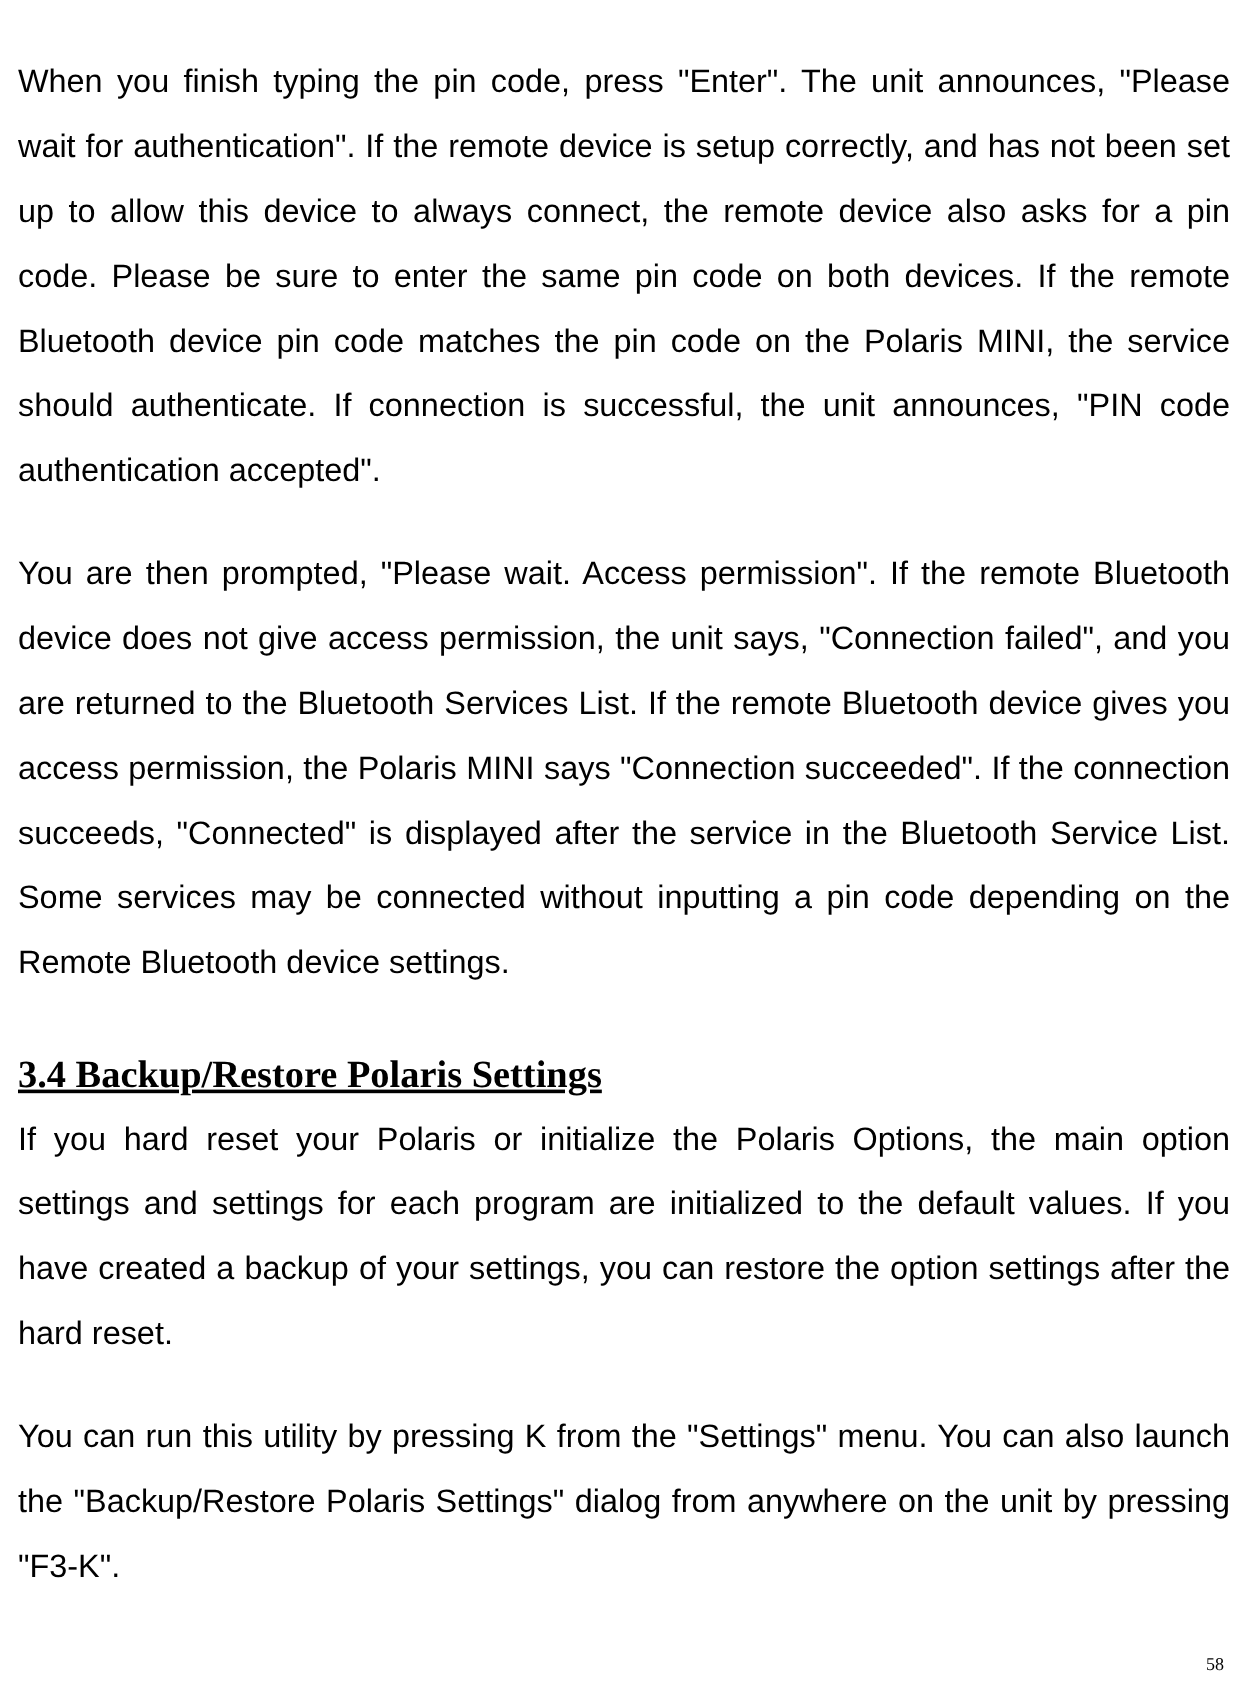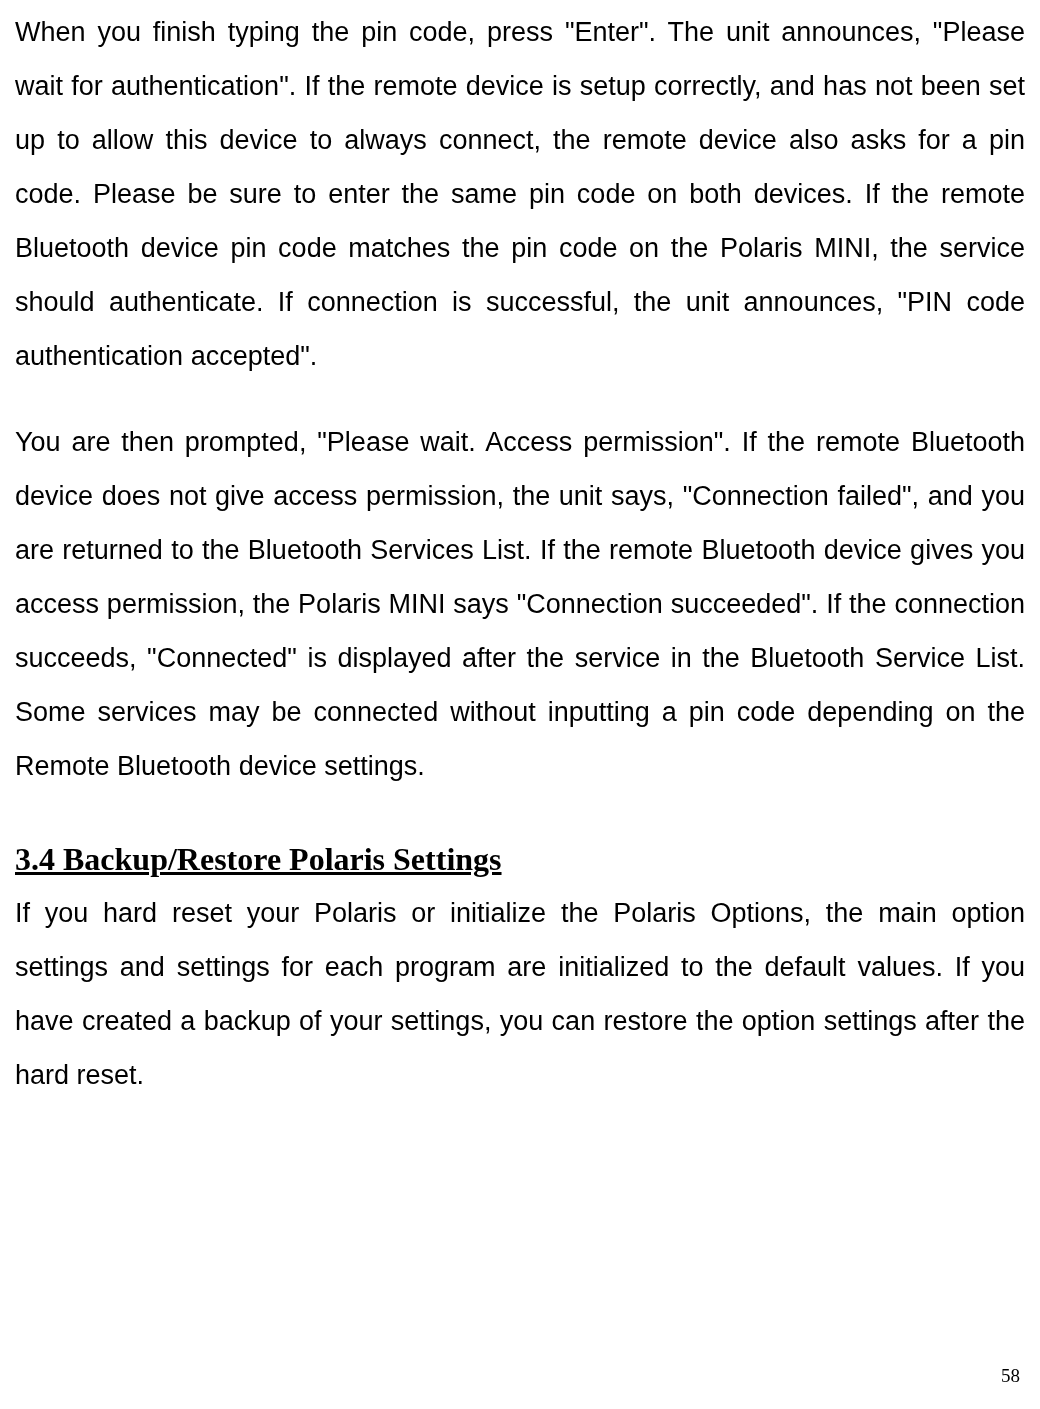--- a/index.html
+++ b/index.html
@@ -11,46 +11,48 @@
       width: 1040px;
       height: 1409px;
       background: #ffffff;
       font-family: Arial, Helvetica, sans-serif;
       color: #000000;
       padding: 0 15px;
       position: relative;
     }
     .content {
       padding-top: 5px;
+      margin-top: 36px;
     }
     .paragraph {
       font-size: 27px;
       line-height: 2.0;
       text-align: justify;
       margin-bottom: 32px;
     }
     .section-heading {
       font-size: 32px;
       font-weight: bold;
       text-decoration: underline;
       margin-top: 48px;
       margin-bottom: 8px;
       font-family: Liberation Serif, serif;
     }
     .page-number {
       position: absolute;
-      bottom: 22px;
+      bottom: 12px;
       right: 20px;
-      font-size: 19px;
+      font-size: 15px;
       font-family: "Times New Roman", Times, serif;
     }
   </style>
 </head>
 <body>
 
 <div class="content">
   <p class="paragraph">When you finish typing the pin code, press "Enter". The unit announces, "Please wait for authentication". If the remote device is setup correctly, and has not been set up to allow this device to always connect, the remote device also asks for a pin code. Please be sure to enter the same pin code on both devices. If the remote Bluetooth device pin code matches the pin code on the Polaris MINI, the service should authenticate. If connection is successful, the unit announces, "PIN code authentication accepted".</p>
   <p class="paragraph">You are then prompted, "Please wait. Access permission". If the remote Bluetooth device does not give access permission, the unit says, "Connection failed", and you are returned to the Bluetooth Services List. If the remote Bluetooth device gives you access permission, the Polaris MINI says "Connection succeeded". If the connection succeeds, "Connected" is displayed after the service in the Bluetooth Service List. Some services may be connected without inputting a pin code depending on the Remote Bluetooth device settings.</p>
   <h2 class="section-heading">3.4 Backup/Restore Polaris Settings</h2>
   <p class="paragraph">If you hard reset your Polaris or initialize the Polaris Options, the main option settings and settings for each program are initialized to the default values. If you have created a backup of your settings, you can restore the option settings after the hard reset.</p>
+  <p class="paragraph">You can run this utility by pressing K from the "Settings" menu. You can also launch the "Backup/Restore Polaris Settings" dialog from anywhere on the unit by pressing "F3-K".</p>
 </div>
 
 <div class="page-number">58</div>
 
 </body></html>

